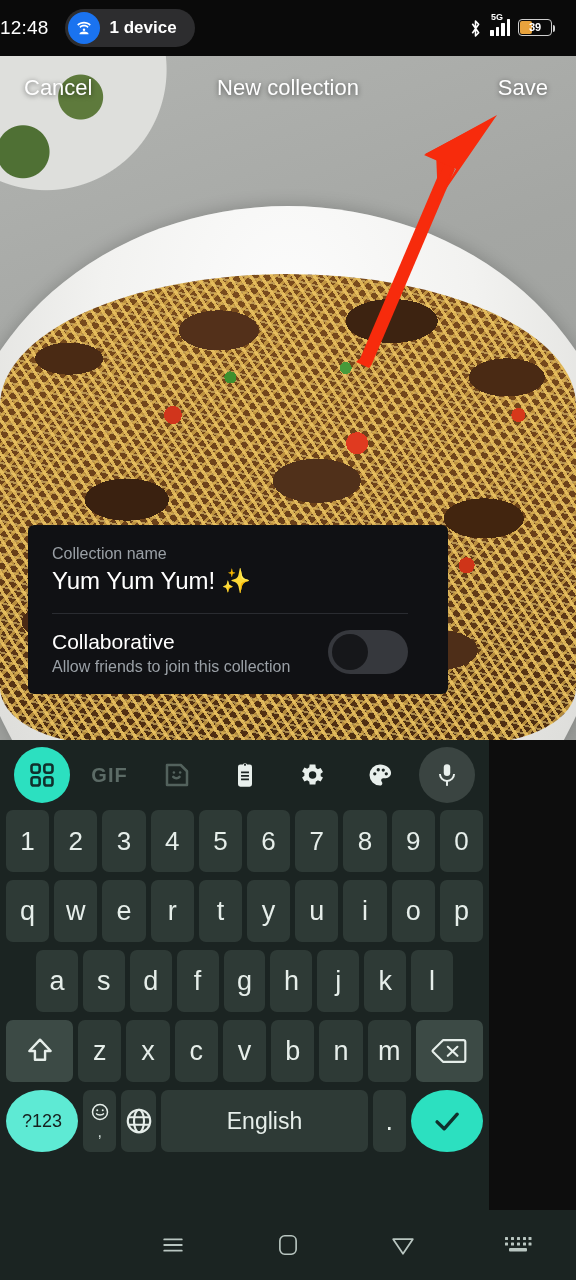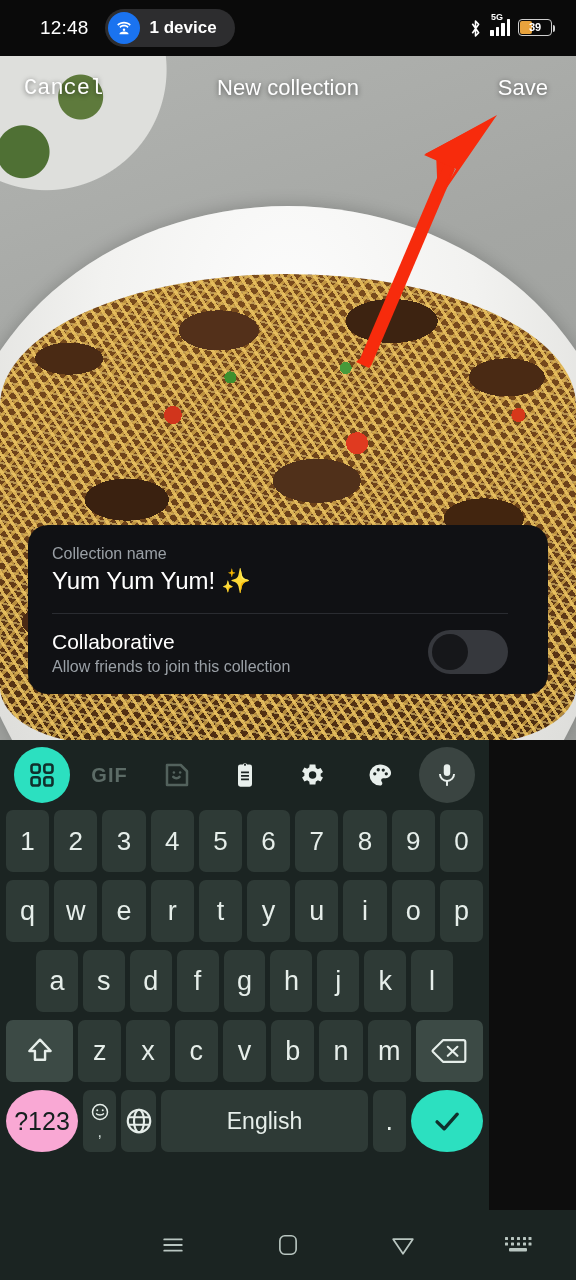--- a/index.html
+++ b/index.html
@@ -9,21 +9,21 @@
     font-family: "Liberation Sans", sans-serif;
     overflow: hidden;
   }
   #app { position: relative; width: 576px; height: 1280px; background: #0d0d0d; }
 
   
   .statusbar {
     position: absolute; top: 0; left: 0; width: 576px; height: 56px;
     background: #0a0a0a; display: flex; align-items: center; z-index: 40;
   }
-  .sb-time { color: #fff; font-size: 19px; margin-left: 40px; letter-spacing: .2px; }
+  .sb-time { color: #fff; font-size: 19px; letter-spacing: .2px; }
   .sb-pill {
     display: flex; align-items: center; gap: 10px;
     background: #2d2d2f; border-radius: 22px;
     height: 38px; padding: 0 18px 0 3px; margin-left: 16px;
   }
   .sb-cast {
     width: 32px; height: 32px; border-radius: 50%;
     background: #1a73f0; display: flex; align-items: center; justify-content: center;
   }
   .sb-pill-label { color: #fff; font-size: 17px; font-weight: bold; }
@@ -102,31 +102,31 @@
       repeating-linear-gradient(14deg, rgba(245,214,126,.55) 0 2px, rgba(0,0,0,0) 2px 8px),
       linear-gradient(180deg, #7a4c1d 0%, #6a4019 55%, #4d2d11 100%);
   }
 
   
   .topbar {
     position: absolute; top: 56px; left: 0; width: 576px; height: 64px;
     display: flex; align-items: center; z-index: 20;
   }
   .topbar span { color: #fff; font-size: 22px; text-shadow: 0 1px 5px rgba(0,0,0,.55); }
-  .tb-cancel { margin-left: 24px; font-family: Liberation Mono, monospace; }
+  .tb-cancel { margin-left: 24px; }
   .tb-title { position: absolute; left: 50%; transform: translateX(-50%); }
   .tb-save { margin-left: auto; margin-right: 28px; }
 
   
   .arrow-svg { position: absolute; top: 56px; left: 0; width: 576px; height: 684px; z-index: 25; pointer-events: none; }
 
   
   .card {
-    position: absolute; left: 28px; top: 525px; width: 520px;
-    background: #101114; border-radius: 20px; z-index: 30;
+    position: absolute; left: 28px; top: 525px; width: 420px;
+    background: #101114; border-radius: 6px; z-index: 30;
     padding: 20px 40px 18px 24px;
   }
   .card-label { color: #9aa0a6; font-size: 16px; margin-bottom: 4px; }
   .card-value { color: #fff; font-size: 24px; display: flex; align-items: center; gap: 6px; }
   .divider { height: 1px; background: #2a2c31; margin: 18px 0 16px 0; }
   .collab-row { display: flex; align-items: flex-start; }
   .collab-text { flex: 1; }
   .collab-title { color: #fff; font-size: 21px; margin-bottom: 4px; }
   .collab-sub { color: #9aa0a6; font-size: 16px; }
   .toggle {
@@ -156,22 +156,22 @@
   .key {
     background: #2e3a36; border-radius: 7px; height: 62px;
     display: flex; align-items: center; justify-content: center;
     color: #e6eeea; font-size: 27px; flex: 1;
   }
   .key.num { font-size: 26px; }
   .key.wide { flex: 1.55; background: #3c4a45; }
   .key.spacebar { flex: 6.2; font-size: 23px; }
   .key.period { flex: 1; }
   .key.sym {
-    background: #f9a8d4; color: #15201e; border-radius: 50%;
-    width: 72px; height: 62px; flex: none; font-size: 25px;
+    background: #5eead4; color: #15201e; border-radius: 50%;
+    width: 72px; height: 62px; flex: none; font-size: 18px;
   }
   .key.enter {
     background: #2ce0c0; border-radius: 50%; width: 72px; height: 62px; flex: none;
   }
   .key.dual { flex-direction: column; gap: 2px; }
   .key.dual .sub { font-size: 16px; color: #cfdad6; line-height: 1; }
   .row-letters { padding: 0 6px; }
   .row-asdf { padding: 0 36px; }
   .row-bottom { padding: 0 6px; align-items: center; }
 

